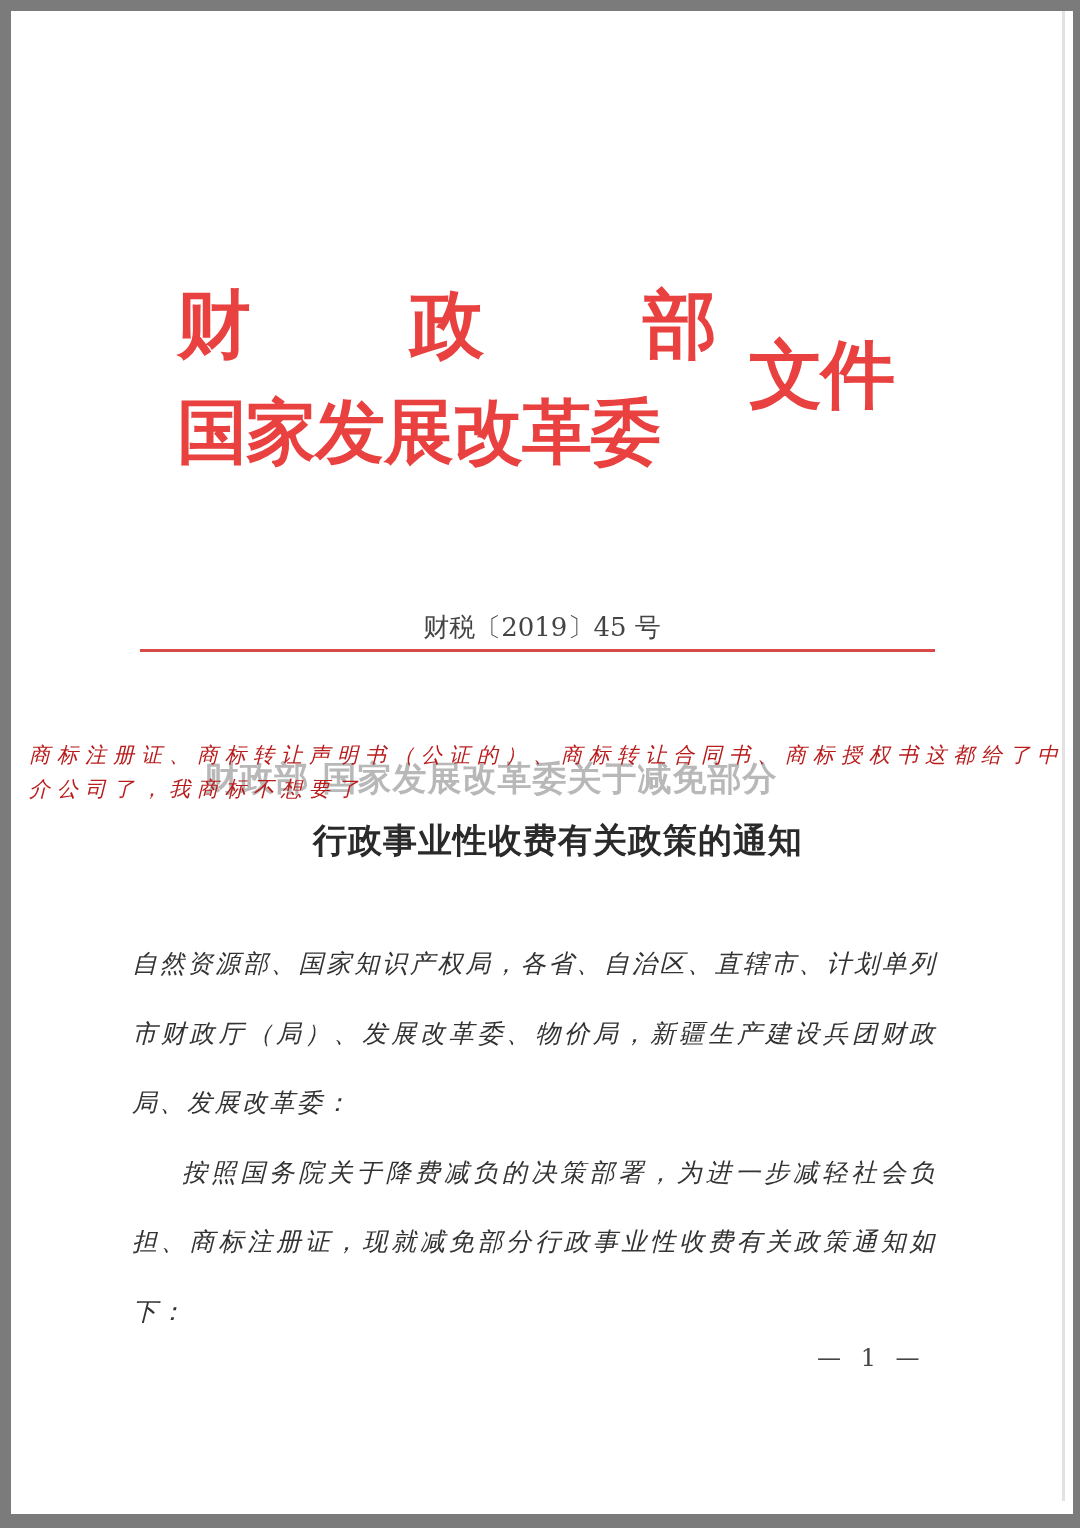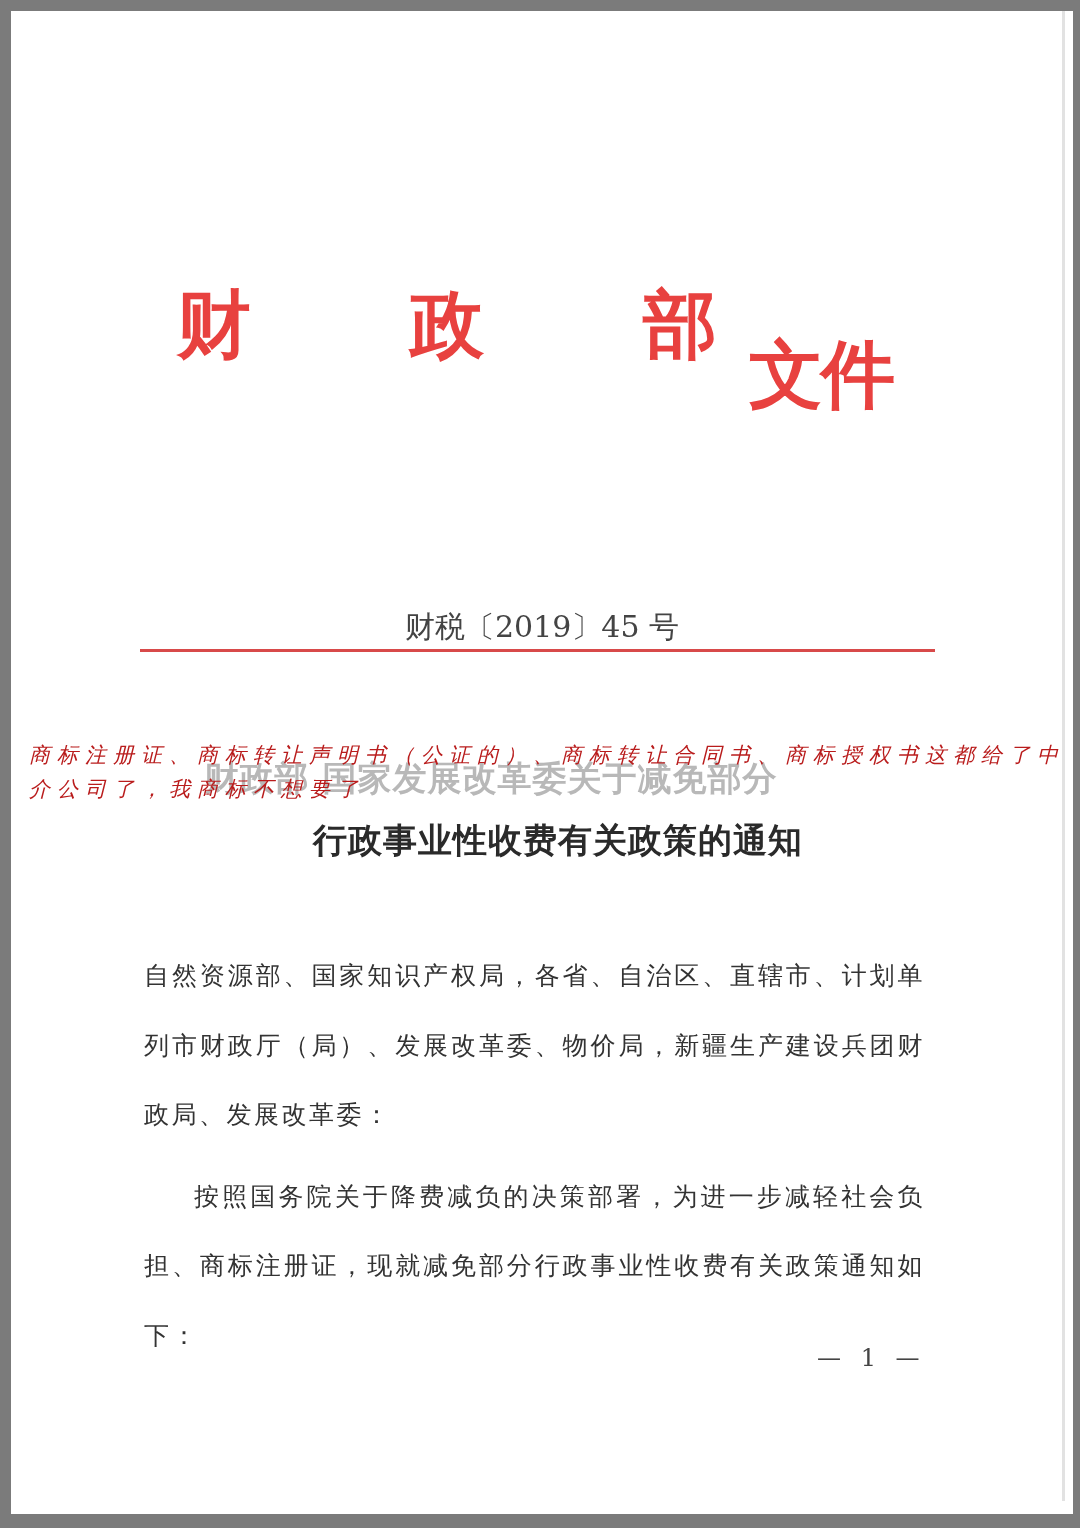--- a/index.html
+++ b/index.html
@@ -61,21 +61,21 @@
       font-weight: bold;
       line-height: 90px;
       letter-spacing: -2px;
     }
     .doc-no {
       position: absolute;
       left: 0;
       width: 1062px;
       top: 596px;
       text-align: center;
-      font-size: 30px;
+      font-size: 26px;
       color: #444;
       line-height: 40px;
     }
     .red-rule {
       position: absolute;
       left: 129px;
       top: 638px;
       width: 795px;
       height: 3px;
       background: #d84a4a;
@@ -125,21 +125,22 @@
       left: 121px;
       top: 918px;
       width: 805px;
       font-size: 25px;
       line-height: 69.5px;
       color: #333;
       letter-spacing: 2.5px;
       text-align: justify;
     }
     .body-text p {
-      margin: 12px;
+      margin: 0;
+      font-style: italic;
     }
     .body-text .indent {
       text-indent: 2em;
     }
     .page-num {
       position: absolute;
       left: 806px;
       top: 1330px;
       font-size: 24px;
       color: #444;
@@ -151,20 +152,21 @@
 <body>
 
 <div class="page">
   <div class="edge-line"></div>
 
   <div class="header-red org1">
     <span>财</span>
     <span>政</span>
     <span>部</span>
   </div>
+  <div class="header-red org2">国家发展改革委</div>
   <div class="header-red wenjian">文件</div>
 
   <div class="doc-no">财税〔2019〕45 号</div>
   <div class="red-rule"></div>
 
   <div class="title-line1">财政部 国家发展改革委关于减免部分</div>
   <div class="title-line2">行政事业性收费有关政策的通知</div>
 
   <div class="overlay-note">商标注册证、商标转让声明书（公证的）、商标转让合同书、商标授权书这都给了中介公司了，我商标不想要了</div>
 

